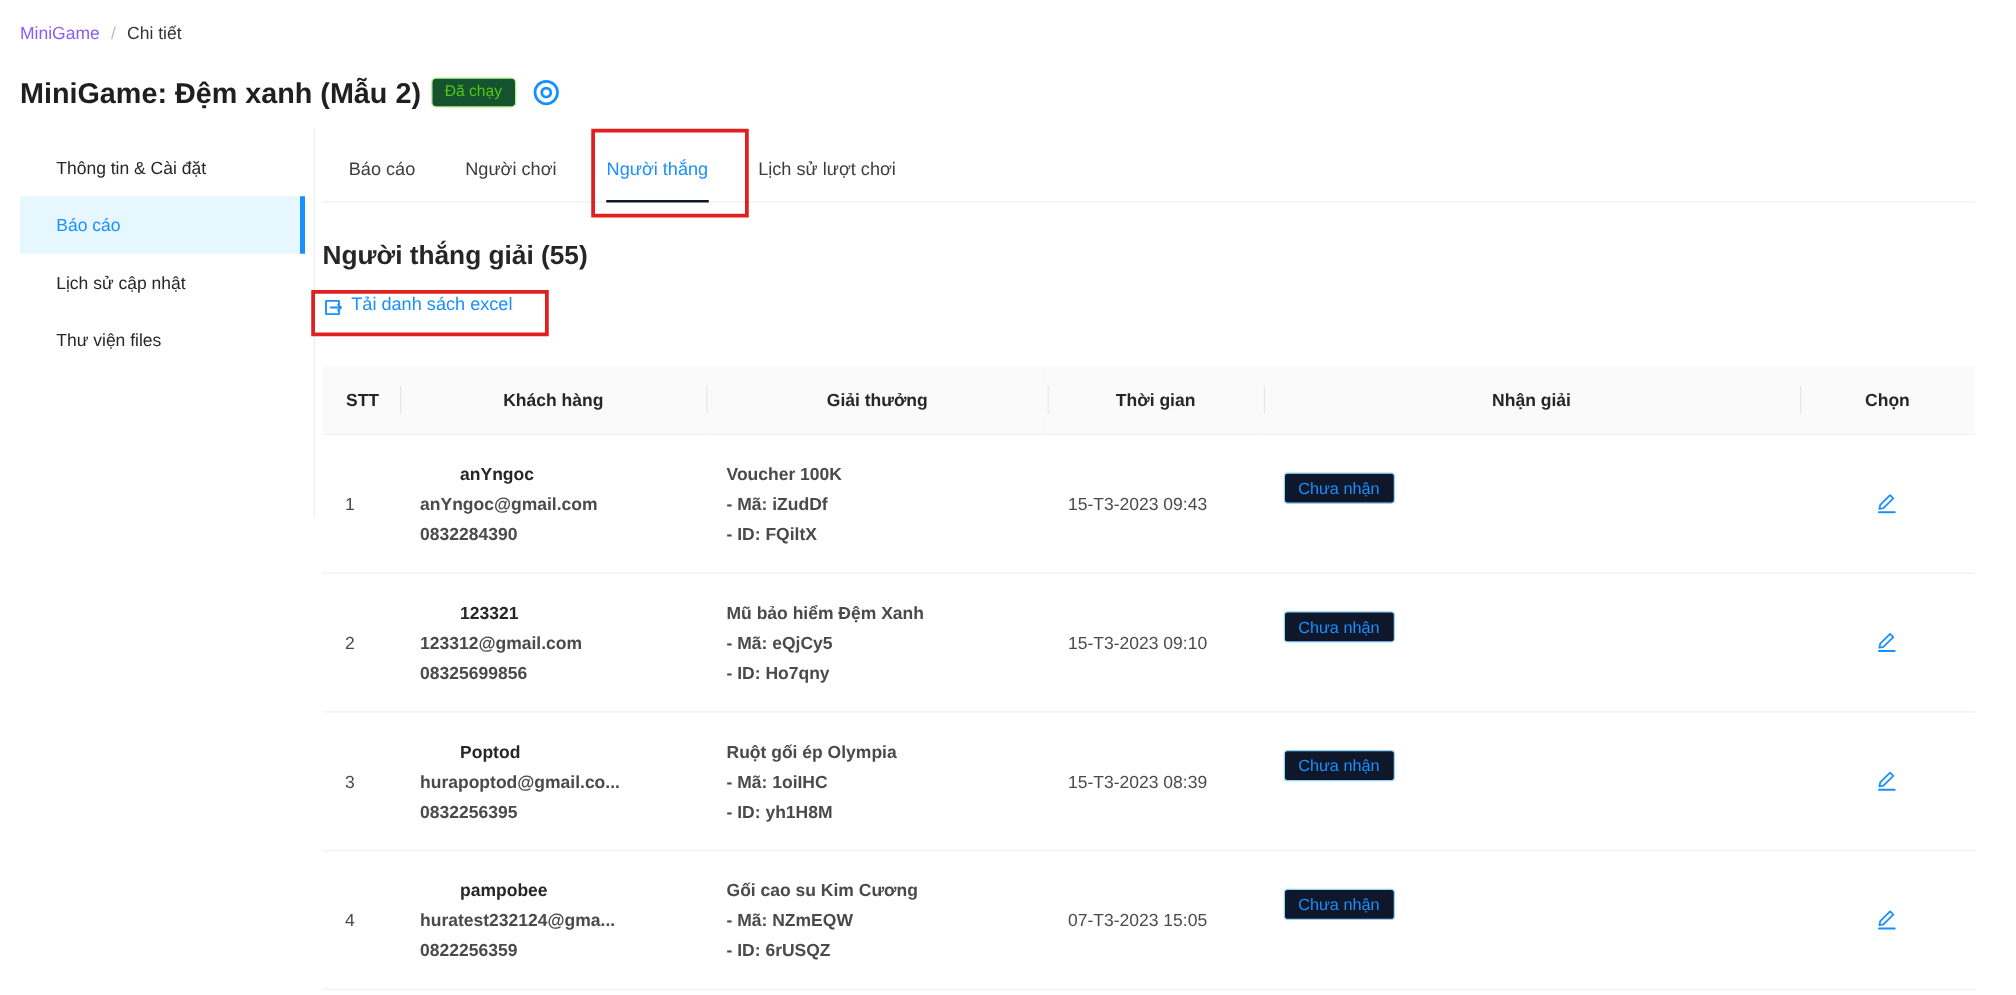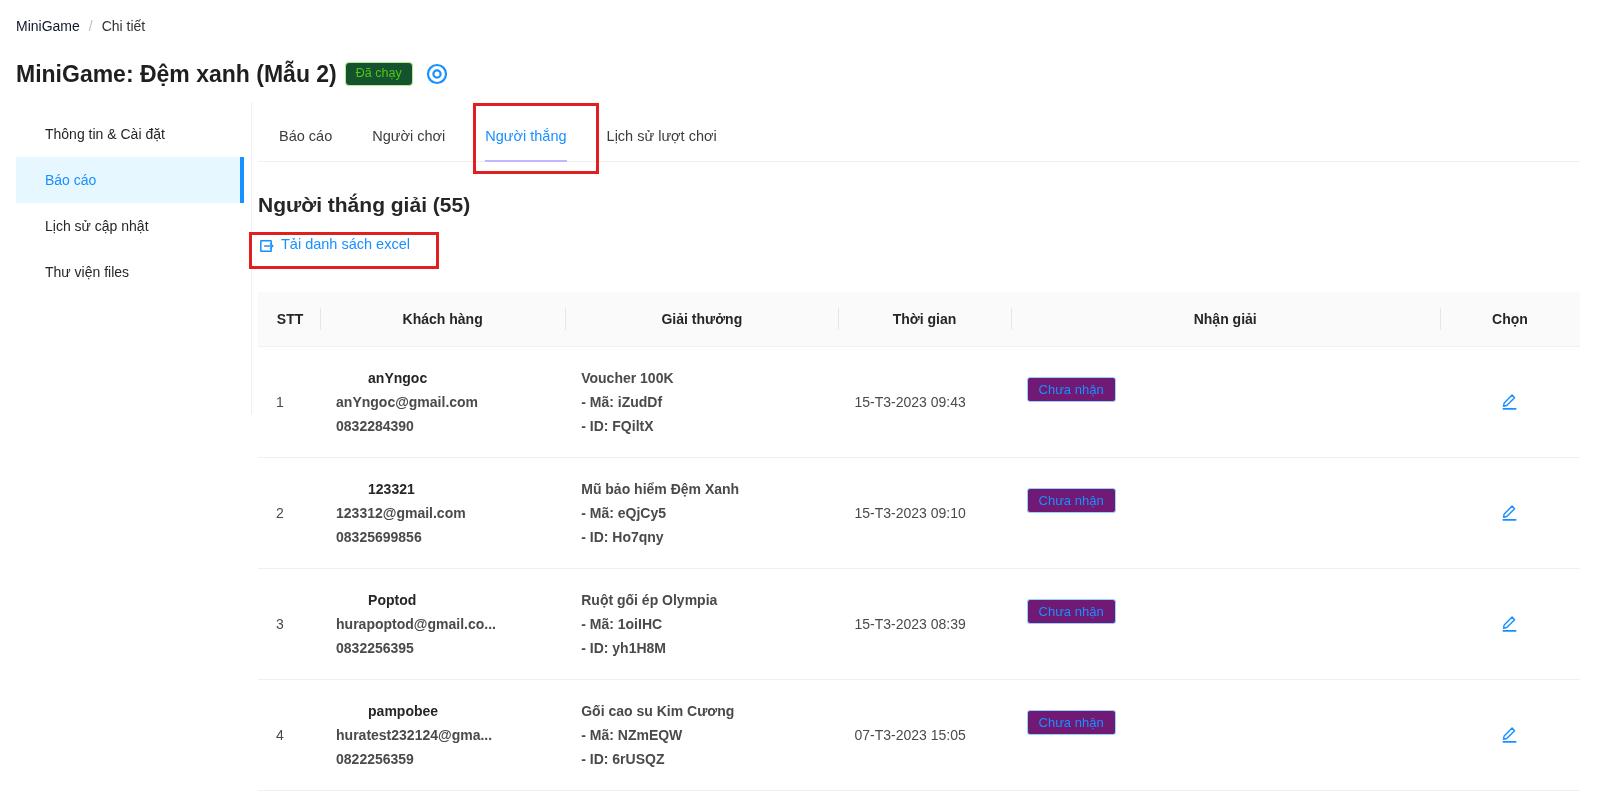--- a/index.html
+++ b/index.html
@@ -7,21 +7,21 @@
   body {
     background:#fff;
     font-family:"Liberation Sans","DejaVu Sans",sans-serif;
     color:#262626;
     -webkit-font-smoothing:antialiased;
   }
   .page { padding-left:16px; padding-right:33px; }
 
   
   .breadcrumb { padding-top:18px; font-size:14px; display:flex; align-items:center; }
-  .crumb-link { color:#0f172a; cursor:pointer; }
+  .crumb-link { color:#8b5cf6; cursor:pointer; }
   .crumb-sep  { color:#bdbdbd; margin:0 9px; }
   .crumb-current { color:#333; }
 
   
   .title-row { margin-top:22px; display:flex; align-items:center; height:36px; }
   .page-title { font-size:23px; font-weight:bold; color:#1f1f1f; }
   .status-badge {
     margin-left:8px; font-size:12.5px; color:#52c41a; background:#14532d;
     border:1px solid #b7eb8f; border-radius:4px; padding:3px 10px; line-height:1.25;
     white-space:nowrap;
@@ -43,21 +43,21 @@
     background:#e6f7ff; color:#1890ff; border-right:4px solid #1890ff;
   }
 
   .content { flex:1; min-width:0; position:relative; margin-left:6px; }
 
   
   .tabbar { display:flex; gap:40px; padding-left:21px; border-bottom:1px solid #f0f0f0; }
   .tab {
     padding:26px 0 16px; font-size:14.5px; color:#3c3c3c; cursor:pointer; white-space:nowrap;
   }
-  .tab.active { color:#1890ff; border-bottom:2px solid #c4b5fd; margin-bottom:-1px;text-align:right; }
+  .tab.active { color:#1890ff; border-bottom:2px solid #0f172a; margin-bottom:-1px;text-align:right; }
 
   
   .annotation-box { position:absolute; border:3px solid #e02020; pointer-events:none; z-index:5; }
   .anno-tab    { left:215px; top:1px;   width:126px; height:71px; }
   .anno-export { left:-9px;  top:130px; width:190px; height:37px; }
 
   
   .section-title { margin-top:28px; font-size:21px; font-weight:bold; color:#262626; line-height:29px; }
   .export-link {
     margin-top:15px; display:inline-flex; align-items:flex-end; gap:7px;
@@ -85,21 +85,21 @@
   th.col-action, td.cell-action { text-align:center; }
   td {
     padding:19px 16px; border-bottom:1px solid #f0f0f0; vertical-align:middle;
     font-size:14px; color:#4a4a4a;
   }
   td.cell-stt { padding-left:18px; }
   .cell-line { line-height:24px;font-weight:bold; }
   .name { font-weight:bold; color:#262626;margin-left:32px; }
   .status-tag {
     display:inline-block; padding:4px 11px; font-size:13px; color:#1890ff;
-    background:#701a75; border:1px solid #91d5ff; border-radius:3px;
+    background:#0f172a; border:1px solid #91d5ff; border-radius:3px;
     position:relative; top:-13px; cursor:pointer; white-space:nowrap;
   }
   .edit-btn { display:inline-flex; cursor:pointer; }
   svg { display:block; }
 </style>
 </head>
 <body>
 
 <div class="page">
 

